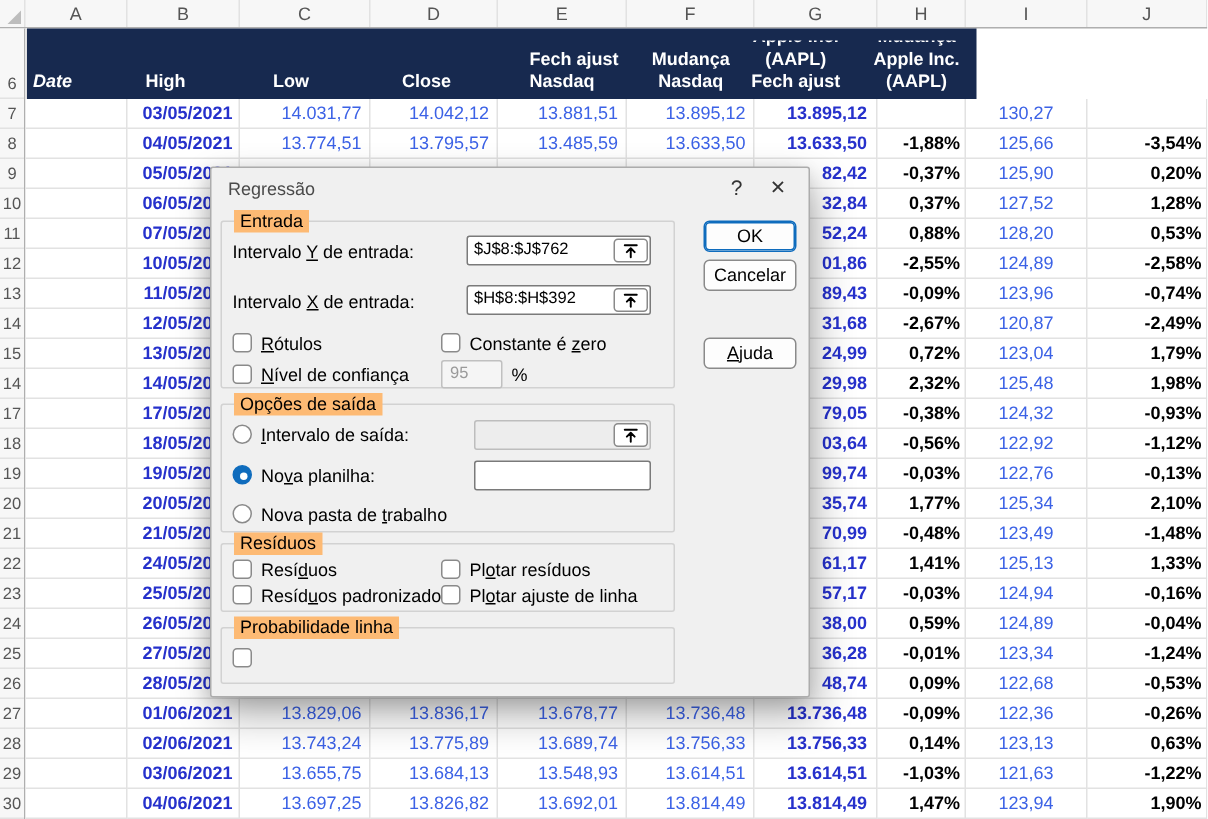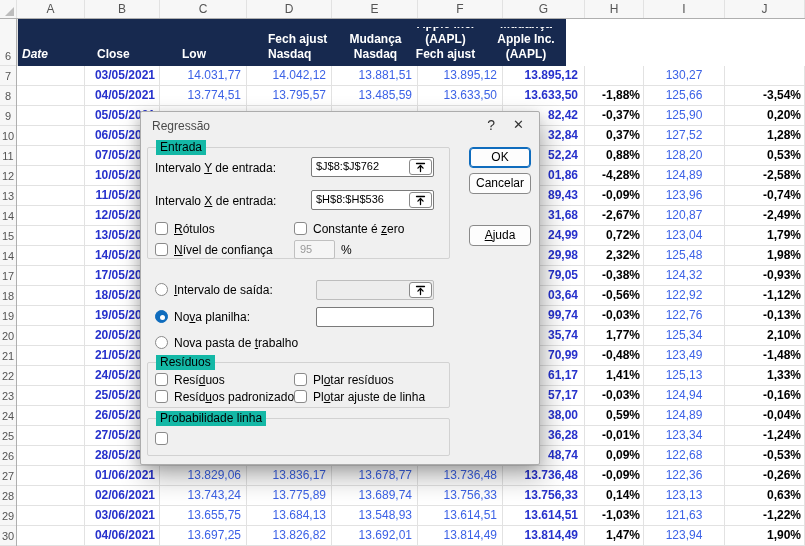--- a/index.html
+++ b/index.html
@@ -43,21 +43,21 @@
 
   
   .dlg{position:absolute;left:140px;top:111px;width:400px;height:354px;background:#F0F0F0;
        border:1px solid #ACACAC;border-radius:2px;box-sizing:border-box;z-index:10;font-size:12px;
        box-shadow:4px 12px 26px rgba(0,0,0,.30),-3px 3px 12px rgba(0,0,0,.14);}
   .dlg-title{position:absolute;left:11px;top:7px;color:#4a4a4a;font-size:12px;}
   .dlg-help{position:absolute;right:44px;top:5px;color:#333;font-size:14px;cursor:default;}
   .dlg-close{position:absolute;right:15px;top:5px;color:#333;font-size:13px;cursor:default;}
 
   .fs{position:absolute;left:6px;width:303px;border:1px solid #D2D2D2;border-radius:2px;box-sizing:border-box;}
-  .fs-label{position:absolute;top:-8px;left:8px;background:#14b8a6;padding:0 4px;line-height:15px;color:#000;}
+  .fs-label{position:absolute;top:-8px;left:8px;background:#fdba74;padding:0 4px;line-height:15px;color:#000;}
   .fs-entrada{top:35px;height:112px;}
   .fs-saida{top:157px;height:86px;}
   .fs-residuos{top:250px;height:46px;}
   .fs-prob{top:306px;height:38px;}
 
   .dl{position:absolute;line-height:14px;color:#000;white-space:nowrap;}
   .rng{position:absolute;height:20px;background:#fff;border:1px solid #7A7A7A;border-radius:2px;box-sizing:border-box;}
   .rng .rng-val{position:absolute;left:4px;top:2px;font-size:11px;color:#000;}
   .clps{position:absolute;top:1px;right:1px;bottom:1px;width:23px;background:#fff;border:1px solid #8A8A8A;
         border-radius:3px;display:flex;align-items:center;justify-content:center;padding:0;box-sizing:border-box;}
@@ -128,24 +128,27 @@
         <div class="gnum">30</div>
       </div>
     <div class="gridarea">
       <div class="hrow">
         <div class="cell c-a hA"></div>
         <div class="band">
             <div class="hcell al-left" style="width: 75px; font-style: italic;">
               <div class="hline">Date</div>
             </div>
             <div class="hcell al-left" style="width: 85px;">
-              <div class="hline">Close</div>
+              <div class="hline">High</div>
             </div>
             <div class="hcell al-left" style="width: 86px;">
               <div class="hline">Low</div>
+            </div>
+            <div class="hcell al-left" style="width: 85px;">
+              <div class="hline">Close</div>
             </div>
             <div class="hcell al-left" style="width: 82px;">
               <div class="hline">Fech ajust</div>
               <div class="hline">Nasdaq</div>
             </div>
             <div class="hcell al-center" style="width: 59px;">
               <div class="hline">Mudança</div>
               <div class="hline">Nasdaq</div>
             </div>
             <div class="hcell al-center" style="width: 81px;">
@@ -226,21 +229,21 @@
             <div class="cell c-pct" style="width: 80px;">0,53%</div>
           </div>
           <div class="srow">
             <div class="cell c-a" style="width: 68px;"></div>
             <div class="cell c-date" style="width: 75px;">10/05/2021</div>
             <div class="cell c-num" style="width: 87px;"></div>
             <div class="cell c-num" style="width: 85px;"></div>
             <div class="cell c-num" style="width: 86px;"></div>
             <div class="cell c-num" style="width: 85px;"></div>
             <div class="cell c-gbold" style="width: 82px;">01,86</div>
-            <div class="cell c-pct" style="width: 59px;">-4,28%</div>
+            <div class="cell c-pct" style="width: 59px;">-2,55%</div>
             <div class="cell c-inum" style="width: 81px;">124,89</div>
             <div class="cell c-pct" style="width: 80px;">-2,58%</div>
           </div>
           <div class="srow">
             <div class="cell c-a" style="width: 68px;"></div>
             <div class="cell c-date" style="width: 75px;">11/05/2021</div>
             <div class="cell c-num" style="width: 87px;"></div>
             <div class="cell c-num" style="width: 85px;"></div>
             <div class="cell c-num" style="width: 86px;"></div>
             <div class="cell c-num" style="width: 85px;"></div>
@@ -469,36 +472,39 @@
     <div class="rng" style="left:170px;top:45px;width:123px;">
       <span class="rng-val">$J$8:$J$762</span>
       <button class="clps">
         <svg width="11" height="11" viewBox="0 0 11 11">
             <path d="M1.5 1.5h8M5.5 3.5v6M5.5 3.5L2.9 6.1M5.5 3.5l2.6 2.6" stroke="#000" stroke-width="1.3" fill="none" stroke-linecap="round"></path>
           </svg>
       </button>
     </div>
     <span class="dl" style="left:14px;top:82px;">Intervalo <u>X</u> de entrada:</span>
     <div class="rng" style="left:170px;top:78px;width:123px;">
-      <span class="rng-val">$H$8:$H$536</span>
+      <span class="rng-val">$H$8:$H$392</span>
       <button class="clps">
         <svg width="11" height="11" viewBox="0 0 11 11">
             <path d="M1.5 1.5h8M5.5 3.5v6M5.5 3.5L2.9 6.1M5.5 3.5l2.6 2.6" stroke="#000" stroke-width="1.3" fill="none" stroke-linecap="round"></path>
           </svg>
       </button>
     </div>
     <span class="cb" style="left:14px;top:110px;"></span>
     <span class="dl" style="left:33px;top:110px;"><u>R</u>ótulos</span>
     <span class="cb" style="left:153px;top:110px;"></span>
     <span class="dl" style="left:172px;top:110px;">Constante é <u>z</u>ero</span>
     <span class="cb" style="left:14px;top:131px;"></span>
     <span class="dl" style="left:33px;top:131px;"><u>N</u>ível de confiança</span>
     <div class="txtbox dim" style="left:153px;top:128px;width:41px;height:19px;">95</div>
     <span class="dl" style="left:200px;top:131px;">%</span>
 
+    <div class="fs fs-saida">
+      <span class="fs-label">Opções de saída</span>
+    </div>
     <span class="rd" style="left:14px;top:171px;"></span>
     <span class="dl" style="left:33px;top:171px;"><u>I</u>ntervalo de saída:</span>
     <div class="rng disabled" style="left:175px;top:168px;width:118px;">
       <span class="rng-val"></span>
       <button class="clps">
         <svg width="11" height="11" viewBox="0 0 11 11">
             <path d="M1.5 1.5h8M5.5 3.5v6M5.5 3.5L2.9 6.1M5.5 3.5l2.6 2.6" stroke="#000" stroke-width="1.3" fill="none" stroke-linecap="round"></path>
           </svg>
       </button>
     </div>

